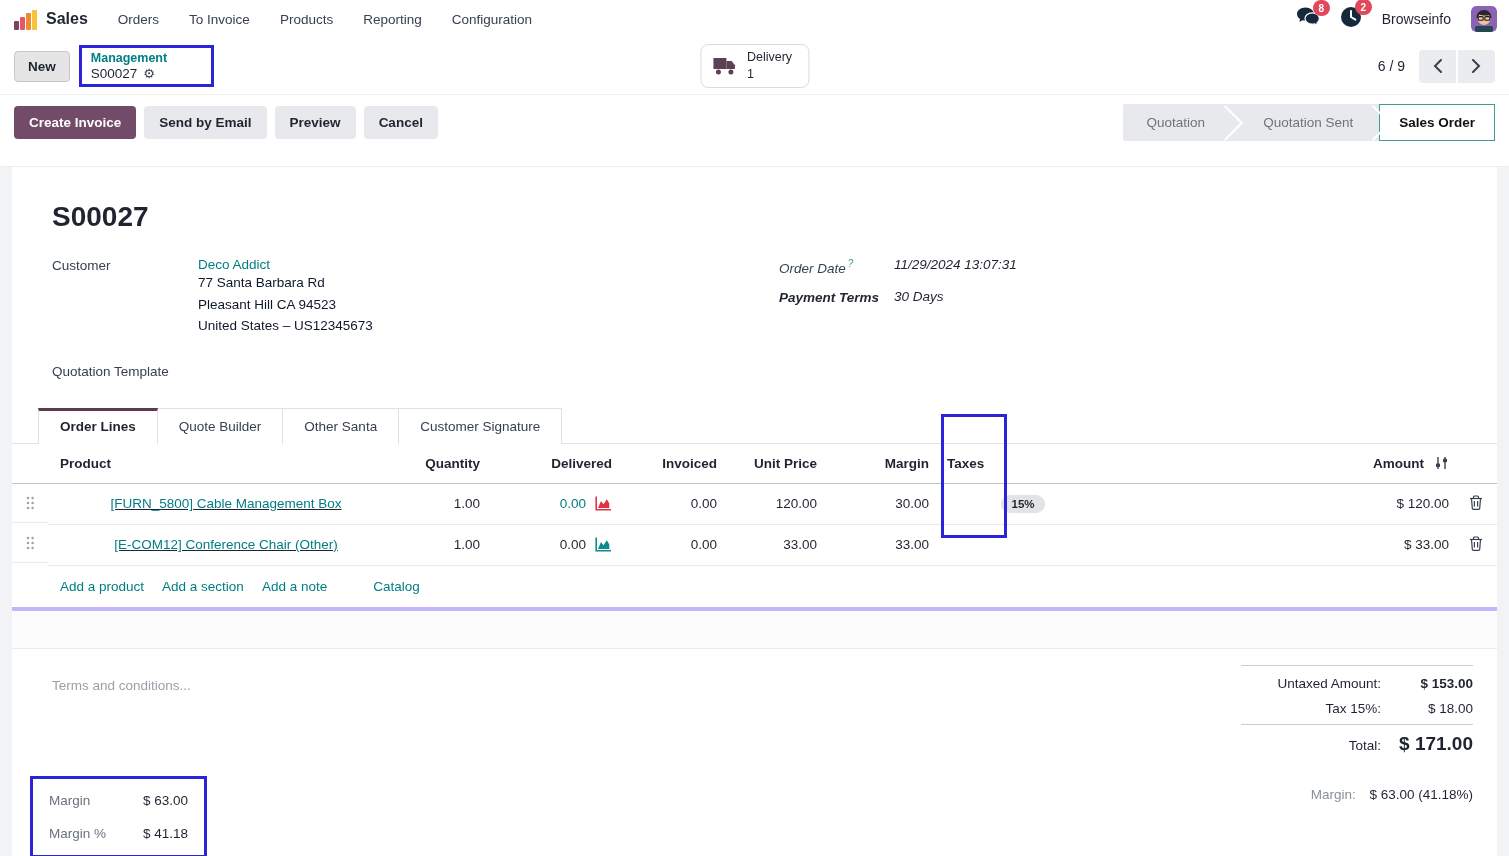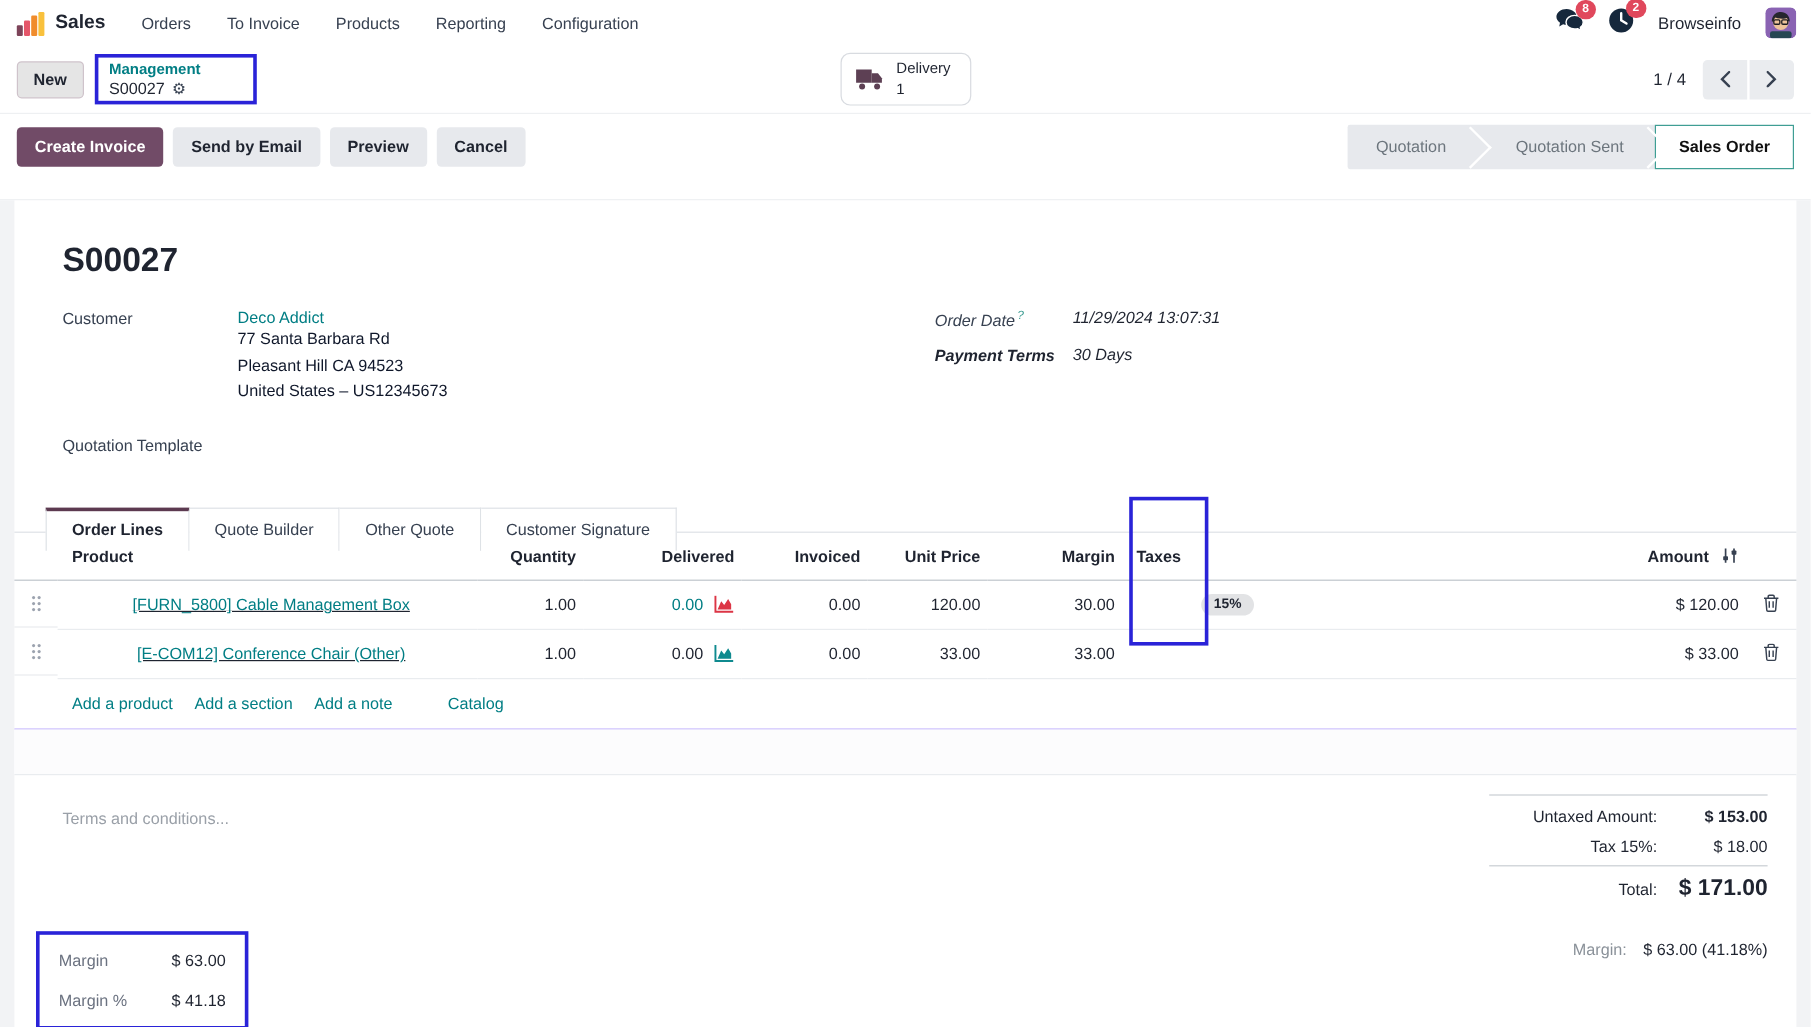--- a/index.html
+++ b/index.html
@@ -73,21 +73,21 @@
   .link { color:#017e84; cursor:pointer; text-decoration:none; }
   .addr { line-height:1.6; color:#0f172a; }
   .quot-template { margin-top:26px; }
   .info-right .flabel { width:115px; }
   .info-right .frow { margin-bottom:13px;font-style:italic; }
   .help-sup { font-size:10px; color:#3f9e94; vertical-align:super; margin-left:2px; }
 
   
   .tabs { display:flex; border-bottom:1px solid #dee2e6; margin-top:28px; padding-left:26px; }
   .tab { padding:10px 21px; font-size:13.5px; color:#374151; background:#fff; border:1px solid #dee2e6;
-    border-bottom:none; position:relative; top:16px; cursor:pointer; }
+    border-bottom:none; position:relative; top:1px; cursor:pointer; }
   .tab + .tab { border-left:none; }
   .tab.active { border-top:3px solid #5c3a50; padding-top:8px; font-weight:700; color:#1f2430; }
 
   
   table.olines { width:100%; border-collapse:collapse; table-layout:fixed; font-size:13.5px; }
   .olines th { font-weight:700; color:#1f2430; padding:12px 6px; border-bottom:1px solid #bfc5cb; text-align:right; }
   .olines th.c-product { text-align:left; padding-left:12px; }
   .olines th.c-taxes { text-align:left; padding-left:12px; }
   .olines td { padding:11px 6px; border-bottom:1px solid #e9ecef; text-align:right; color:#1f2430; }
   .olines td.c-product { text-align:center; padding-left:12px;text-decoration:underline; }
@@ -96,21 +96,21 @@
   .col-inv { width:105px; } .col-price { width:100px; } .col-margin { width:112px; }
   .col-taxes { width:170px; } .col-amount { width:auto; } .col-trash { width:42px; }
   .handle { display:flex; justify-content:center; cursor:grab; }
   .teal { color:#017e84; }
   .del-cell { display:flex; justify-content:flex-end; align-items:center; gap:9px; }
   .tax-badge { display:inline-block; background:#e2e3e5; border-radius:11px; padding:3px 10px;
     font-size:11.5px; font-weight:600; color:#1f2430; }
   .amount-h { display:inline-flex; align-items:center; gap:10px; }
   .trash-cell { text-align:center !important; cursor:pointer; }
 
-  .links-row { display:flex; align-items:center; padding:13px 0 13px 48px; border-bottom:1px solid #c4b5fd;
+  .links-row { display:flex; align-items:center; padding:13px 0 13px 48px; border-bottom:4px solid #c4b5fd;
     font-size:13.5px; }
   .links-row .link { font-weight:500; }
   .gap-s { margin-right:18px; } .gap-l { margin-right:46px; }
   .empty-row { height:38px; border-bottom:1px solid #e9ecef; background:#fcfcfd; }
 
   
   .bottom { display:flex; padding:0 24px 0 40px; }
   .terms { color:#9aa0a8; font-size:13.5px; margin-top:29px; flex:1; cursor:text; }
   .totals { width:232px; margin-top:16px; font-size:13.5px; border-top:1px solid #c9ced3; padding-top:5px; }
   .trow { display:flex; align-items:baseline; padding:5px 0; }
@@ -194,21 +194,21 @@
       <path fill="#5d4054" d="M14 5h5.2l3.3 4.2V13H14z"></path>
       <circle cx="6" cy="16" r="2.5" fill="#5d4054"></circle>
       <circle cx="18.5" cy="16" r="2.5" fill="#5d4054"></circle>
     </svg>
     <span class="delivery-text">
       <span>Delivery</span><br>
       <span>1</span>
     </span>
   </div>
   <div class="pager">
-    <span class="pager-value">1 / 4</span>
+    <span class="pager-value">6 / 9</span>
     <span class="pager-btns">
       <button class="pager-btn prev">
         <svg width="9" height="14" viewBox="0 0 9 14">
             <path d="M8 1L2 7l6 6" stroke="#374151" stroke-width="2" fill="none" stroke-linecap="round"></path>
           </svg>
       </button>
       <button class="pager-btn next">
         <svg width="9" height="14" viewBox="0 0 9 14">
             <path d="M1 1l6 6-6 6" stroke="#374151" stroke-width="2" fill="none" stroke-linecap="round"></path>
           </svg>
@@ -261,21 +261,21 @@
             <span class="flabel bold">Payment Terms</span>
             <span class="fvalue">30 Days</span>
           </div>
         </div>
       </div>
     </div>
 
     <div class="tabs">
       <span class="tab active">Order Lines</span>
       <span class="tab">Quote Builder</span>
-      <span class="tab">Other Quote</span>
+      <span class="tab">Other Santa</span>
       <span class="tab">Customer Signature</span>
     </div>
 
     <table class="olines">
       <colgroup>
         <col class="col-handle">
           <col>
           <col class="col-qty">
           <col class="col-del">
           <col class="col-inv">

